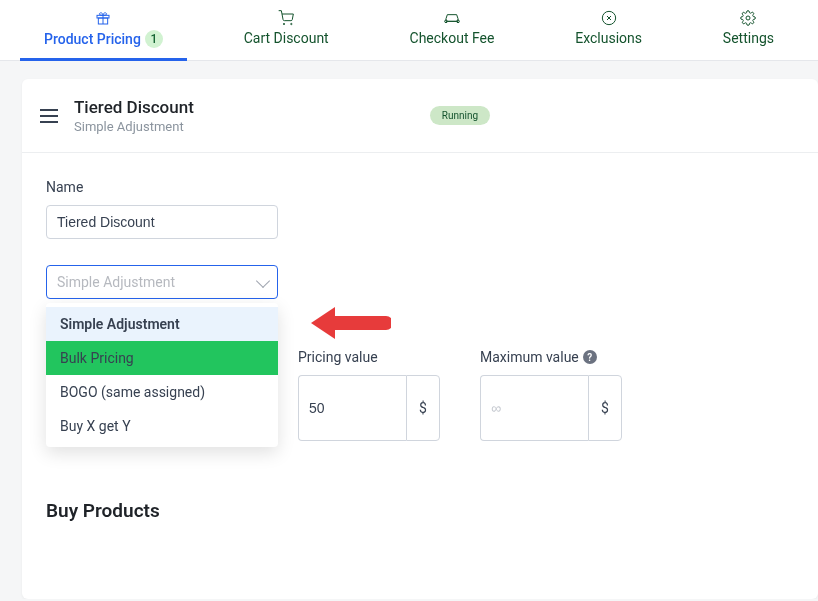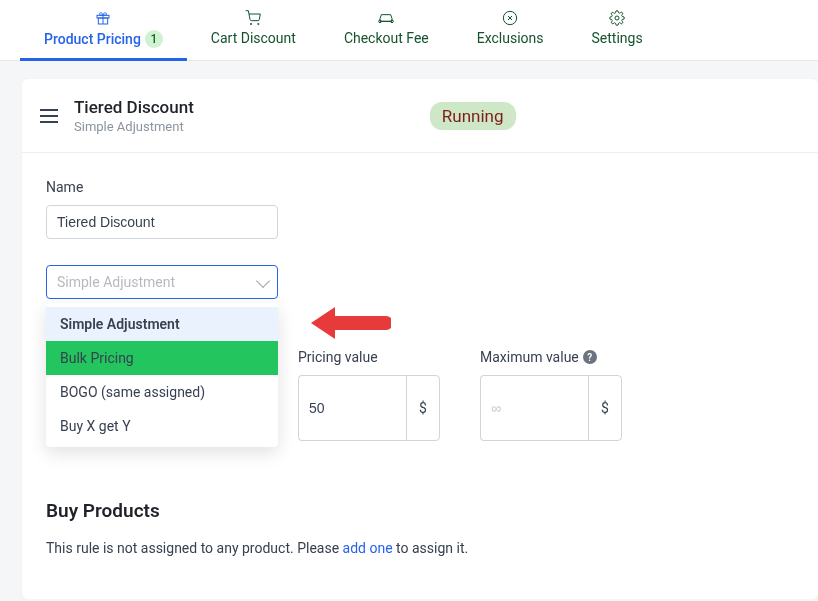--- a/index.html
+++ b/index.html
@@ -1,32 +1,32 @@
 <!DOCTYPE html>
 <html><head>
 <meta charset="utf-8">
 <style>
   * { box-sizing: border-box; margin: 0; padding: 0; }
   body { font-family: -apple-system, BlinkMacSystemFont, "Segoe UI", Roboto, sans-serif; background: #f5f6f7; color: #1f2328; font-size: 14px; }
-  .tabs { background: #fff; display: flex; padding: 0 20px; border-bottom: 1px solid #e5e7eb; gap: 0; }
+  .tabs { background: #fff; display: flex; padding: 0 20px; border-bottom: 1px solid #e5e7eb; gap: 0; justify-content: space-between; }
   .tab { display: flex; flex-direction: column; align-items: center; padding: 10px 24px 12px 24px; cursor: pointer; color: #14532d; font-size: 14px; position: relative; }
   .tab.active { color: #2563eb; font-weight: 500; }
   .tab.active::after { content: ""; position: absolute; left: 0; right: 0; bottom: -1px; height: 3px; background: #2563eb; }
   .tab-icon { width: 16px; height: 16px; margin-bottom: 4px; display: flex; align-items: center; justify-content: center; }
   .tab-icon svg { width: 16px; height: 16px; stroke: currentColor; fill: none; stroke-width: 1.5; }
   .tab-label-row { display: flex; align-items: center; gap: 4px; }
   .badge-count { background: #d1f2d1; color: #166534; border-radius: 50%; width: 18px; height: 18px; font-size: 12px; display: inline-flex; align-items: center; justify-content: center; font-weight: 500; }
   .card { background: #fff; margin: 18px 0 0 22px; border-radius: 6px; padding: 0; min-height: 520px; box-shadow: 0 1px 3px rgba(0,0,0,0.05); }
   .card-header { display: flex; align-items: center; padding: 18px 24px 18px 18px; border-bottom: 1px solid #eceef0; gap: 16px; }
   .hamburger { width: 18px; cursor: pointer; display: flex; flex-direction: column; gap: 4px; }
   .hamburger span { height: 2px; background: #374151; display: block; }
   .title-block { flex: 0 0 auto; }
   .title { font-size: 17px; font-weight: 500; color: #1f2328; }
   .subtitle { font-size: 13px; color: #8b949e; margin-top: 2px; }
-  .status-badge { background: #cde7c7; color: #7f1d1d; padding: 4px 12px; border-radius: 12px; font-size: 17px; margin-left: 220px; }
+  .status-badge { background: #cde7c7; color: #14532d; padding: 4px 12px; border-radius: 12px; font-size: 10px; margin-left: 220px; }
   .card-body { padding: 26px 24px; }
   .field-group { margin-bottom: 26px; }
   .field-label { display: block; color: #374151; font-size: 14px; margin-bottom: 10px; }
   .text-input { width: 232px; padding: 8px 10px; border: 1px solid #d0d5dd; border-radius: 4px; font-size: 14px; color: #374151; }
   .select-wrap { position: relative; width: 232px; }
   .select-input { width: 100%; padding: 8px 28px 8px 10px; border: 1.5px solid #2563eb; border-radius: 4px; font-size: 14px; color: #b6b9bf; background: #fff; cursor: pointer; display: flex; justify-content: space-between; align-items: center; }
   .chevron { width: 10px; height: 10px; position: absolute; right: 10px; top: 50%; transform: translateY(-60%) rotate(45deg); border-right: 1.5px solid #a0a6b0; border-bottom: 1.5px solid #a0a6b0; }
   .dropdown { position: absolute; top: 38px; left: 0; width: 232px; background: #fff; border-radius: 4px; box-shadow: 0 6px 18px rgba(0,0,0,0.12); padding: 4px 0; z-index: 10; }
   .dropdown-item { padding: 9px 14px; font-size: 14px; color: #374151; cursor: pointer; }
   .dropdown-item.selected { background: #eaf3fd; font-weight: 600; }
@@ -151,17 +151,14 @@
           </label>
           <div class="input-group">
             <input class="num-input" placeholder="∞" style="">
             <div class="unit">$</div>
           </div>
         </div>
       </div>
     </div>
 
     <div class="section-title">Buy Products</div>
-    <p class="help-text">
-      <span>This rule is not assigned to any product. Please </span><a>add one</a><span> to assign it.</span>
-    </p>
   </div>
 </div>
 
 </body></html>

